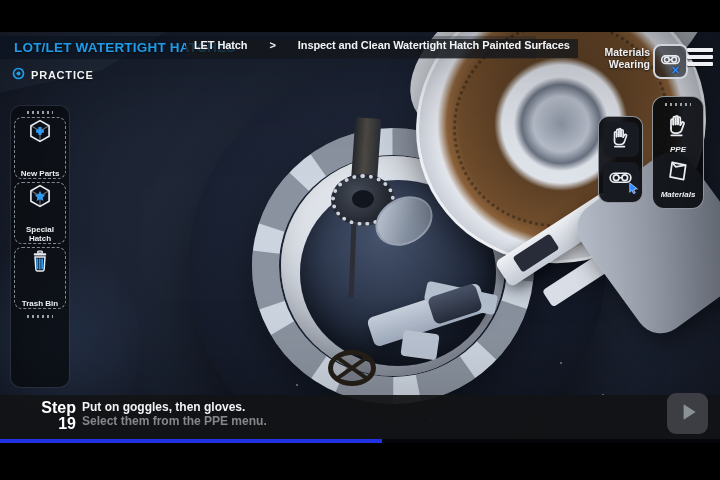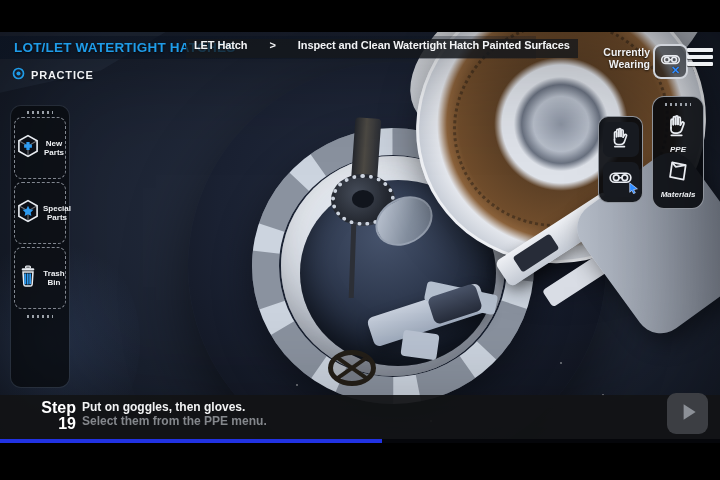--- a/index.html
+++ b/index.html
@@ -78,21 +78,21 @@
   .hamburger{left:687px;top:48px;width:26px;display:flex;flex-direction:column;gap:3px;cursor:pointer;}
   .hamburger div{height:4px;background:#eef0f3;border-radius:1px;box-shadow:0 1px 1px rgba(0,0,0,.6);}
 
   
   .sidebar{left:11px;top:106px;width:58px;height:281px;background:rgba(8,10,14,.78);border-radius:10px;
     box-shadow:0 0 0 1px rgba(70,76,86,.35);display:flex;flex-direction:column;align-items:center;padding:4px 0;box-sizing:border-box;}
   .drag-dots{width:26px;height:3px;margin:1px 0 3px;
     background:repeating-linear-gradient(90deg,#9aa0a8 0 2px,transparent 2px 5px);}
   .drag-dots.bottom{margin:3px 0 0;}
   .tool-btn{width:52px;height:62px;border:1px dashed rgba(170,176,186,.75);border-radius:8px;margin-bottom:3px;
-    display:flex;flex-direction:row;align-items:center;justify-content:space-between;gap:2px;
+    display:flex;flex-direction:column;align-items:center;justify-content:space-between;gap:2px;
     background:rgba(16,19,25,.35);cursor:pointer;box-sizing:border-box;}
   .tool-label{font-size:8px;font-weight:bold;color:#eef0f3;text-align:center;line-height:9px;width:48px;}
 
   
   .ppe-flyout{left:598px;top:116px;width:45px;height:87px;background:rgba(8,10,14,.9);
     border:1.5px solid rgba(165,170,180,.85);border-radius:10px;display:flex;flex-direction:column;
     align-items:center;justify-content:center;gap:5px;box-sizing:border-box;}
   .flyout-tile{width:36px;height:35px;background:#171a20;border-radius:7px;display:flex;
     align-items:center;justify-content:center;position:relative;cursor:pointer;}
   .cursor-badge{position:absolute;right:-1px;bottom:-1px;}
@@ -163,21 +163,21 @@
   <div class="abs practice">
     <span>
       <svg viewBox="0 0 14 14" width="13" height="13">
         <circle cx="7" cy="7" r="5.4" fill="none" stroke="#1f9ce9" stroke-width="1.8"></circle>
         <circle cx="7" cy="7" r="2.2" fill="#1f9ce9"></circle>
       </svg>
     </span>
     <span class="practice-label">PRACTICE</span>
   </div>
 
-  <div class="abs wearing-label">Currently Wearing</div>
+  <div class="abs wearing-label">Materials Wearing</div>
   <div class="abs wearing-btn">
     <span>
       <svg viewBox="0 0 24 24" width="23" height="23">
         <g fill="none" stroke="#e9ecf1" stroke-width="1.6" stroke-linecap="round">
           <rect x="2.8" y="8.2" width="18.4" height="8" rx="4"></rect>
           <circle cx="8.2" cy="12.2" r="2.5"></circle>
           <circle cx="15.8" cy="12.2" r="2.5"></circle>
           <path d="M10.7 12.2 h2.6"></path>
         </g>
       </svg>
@@ -206,21 +206,21 @@
 
 
     <div class="tool-btn">
       <span>
         <svg viewBox="0 0 24 24" width="26" height="26">
           <polygon points="12,2.4 20.4,7.2 20.4,16.8 12,21.6 3.6,16.8 3.6,7.2" fill="rgba(12,16,24,.4)" stroke="#e9edf2" stroke-width="1.5"></polygon>
           <path d="M3.6 7.2 L12 12 L20.4 7.2 M12 12 V21.6" fill="none" stroke="rgba(233,237,242,.45)" stroke-width="1"></path>
           <polygon points="12,7.2 13.6,10.4 17,10.9 14.5,13.3 15.1,16.7 12,15 8.9,16.7 9.5,13.3 7,10.9 10.4,10.4" fill="#2e9bf0"></polygon>
         </svg>
       </span>
-      <span class="tool-label">Special Parts</span>
+      <span class="tool-label">Special Hatch</span>
     </div>
 
     <div class="tool-btn">
       <span>
         <svg viewBox="0 0 24 24" width="26" height="26">
           <rect x="9.8" y="2.8" width="4.4" height="2" rx="0.9" fill="none" stroke="#e9edf2" stroke-width="1.2"></rect>
           <rect x="6.2" y="4.8" width="11.6" height="2.2" rx="1" fill="#e9edf2"></rect>
           <path d="M7.4 8.2 h9.2 l-.8 11.6 a1.6 1.6 0 0 1 -1.6 1.5 h-4.4 a1.6 1.6 0 0 1 -1.6 -1.5 Z" fill="none" stroke="#e9edf2" stroke-width="1.4"></path>
           <path d="M9.4 9.8 V19.6 M11.7 9.8 V19.8 M14 9.8 V19.6" stroke="#2e9bf0" stroke-width="1.7"></path>
         </svg>

